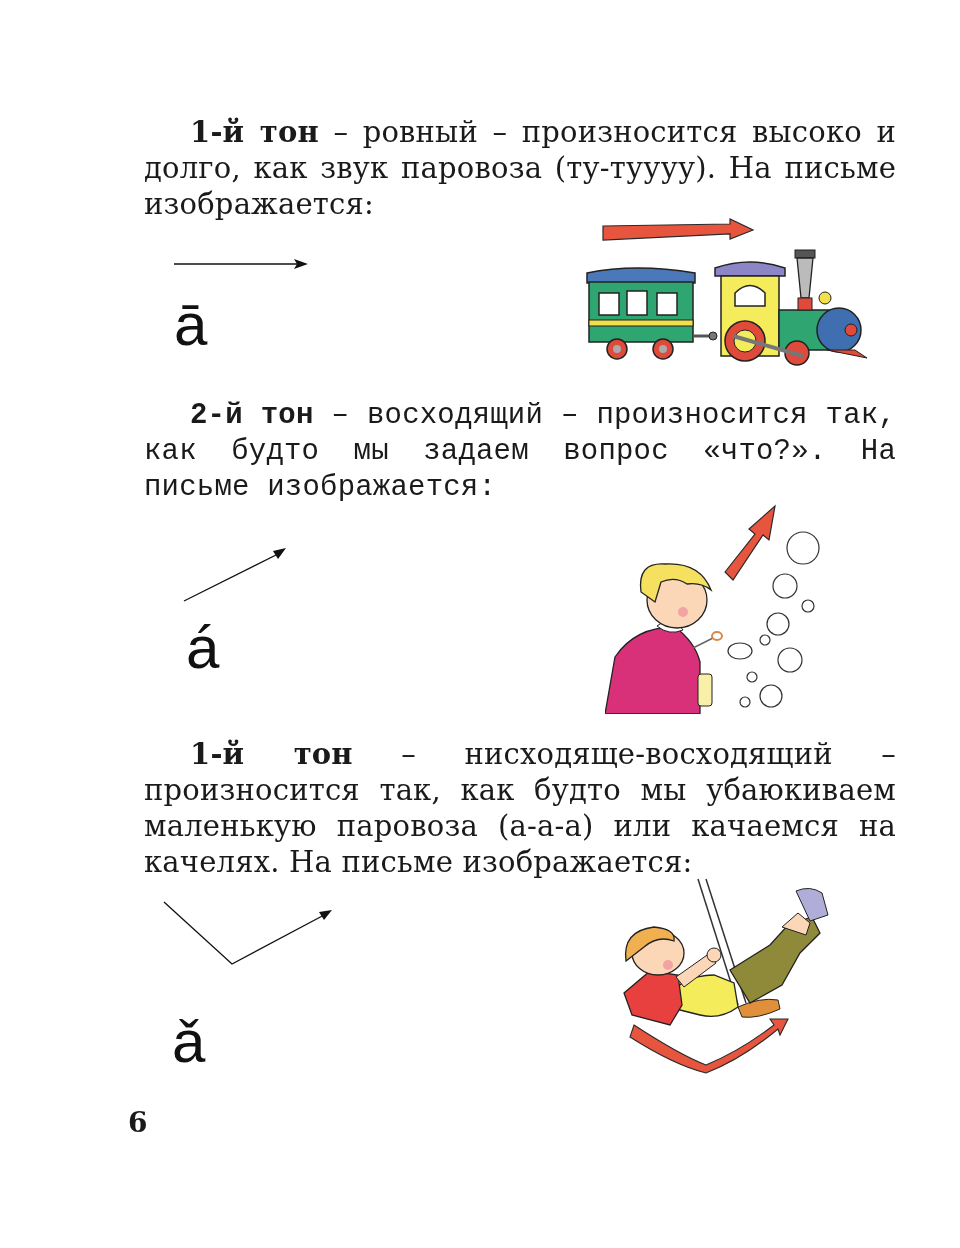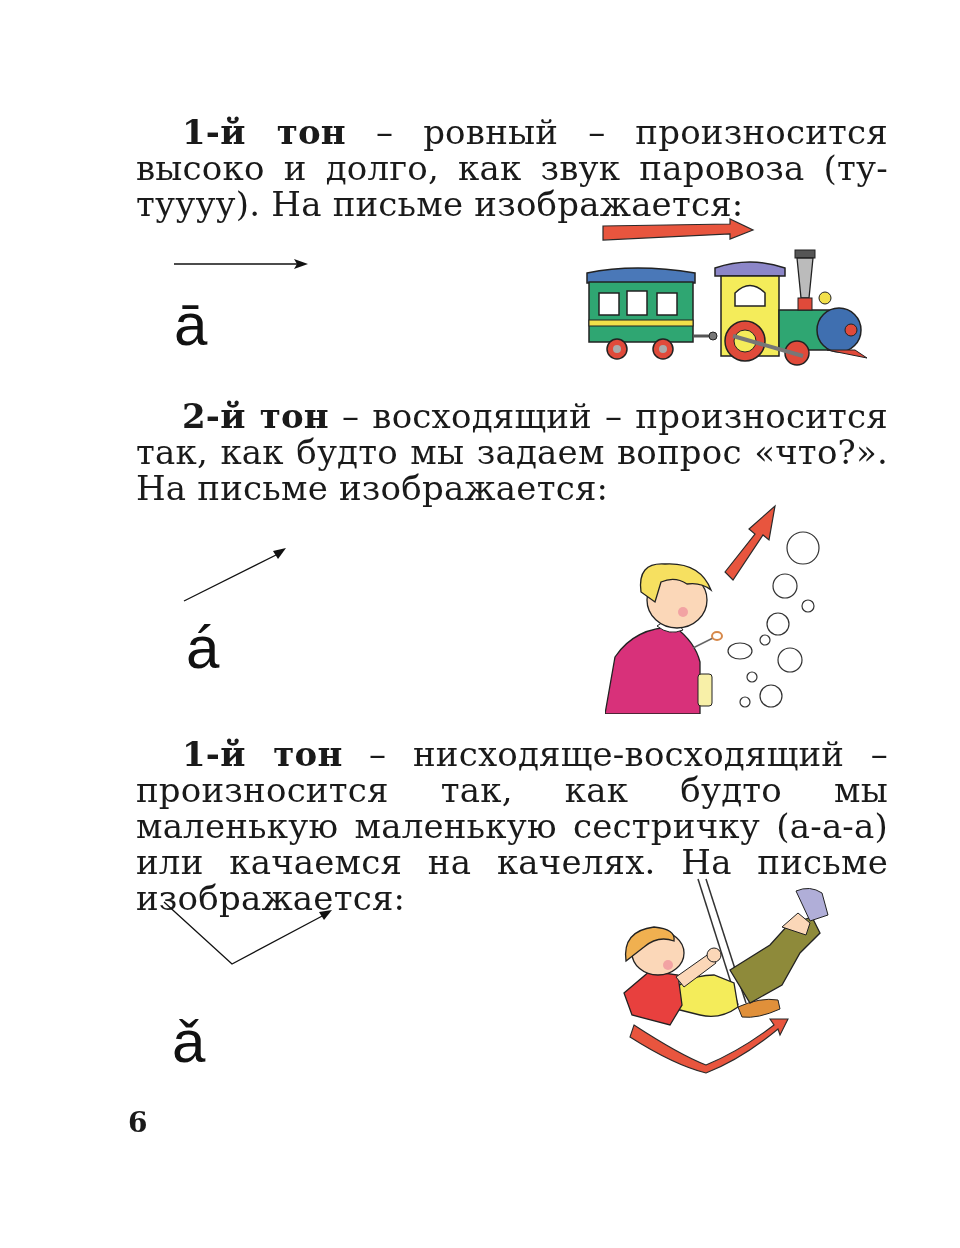--- a/index.html
+++ b/index.html
@@ -1,18 +1,18 @@
 <!DOCTYPE html>
 <html><head>
 <meta charset="utf-8">
 <style>
   html, body { margin:0; padding:0; background:#ffffff; }
   body { width:960px; height:1248px; position:relative; overflow:hidden;
          font-family:"DejaVu Serif", "Liberation Serif", serif; color:#1a1a1a; }
-  .para { position:absolute; left:136px; width:752px; font-size:34px; line-height:36px;
+  .para { position:absolute; left:144px; width:752px; font-size:29px; line-height:36px;
           letter-spacing:0.2px; text-align:justify; }
   .para b { font-weight:bold; }
   .indent { display:inline-block; width:46px; }
   .tone-mark { position:absolute; font-family:"Liberation Sans", sans-serif; font-size:60px; line-height:60px; color:#111; }
   .pic { position:absolute; }
   .page-num { position:absolute; left:128px; top:1106px; font-size:28px; font-weight:bold; }
   svg { display:block; }
 </style>
 </head>
 <body>
@@ -60,21 +60,21 @@
     <circle cx="276" cy="112" r="6" fill="#e04a3a" stroke="#222"></circle>
     <path d="M252,132 L292,140 L280,132 Z" fill="#e04a3a" stroke="#222"></path>
 
     <circle cx="170" cy="123" r="20" fill="#e04a3a" stroke="#222" stroke-width="1.5"></circle>
     <circle cx="170" cy="123" r="11" fill="#f4ec5a" stroke="#222"></circle>
     <circle cx="222" cy="135" r="12" fill="#e04a3a" stroke="#222" stroke-width="1.5"></circle>
     <line x1="158" y1="118" x2="228" y2="138" stroke="#777" stroke-width="4"></line>
   </svg>
 </div>
 
-<div class="para" style="top:398px;">
+<div class="para" style="top:398px;font-family:Liberation Mono, monospace;">
   <span class="indent"></span><b>2-й тон</b><span> – восходящий – произносится так, как будто мы задаем вопрос «что?». На письме изображается:</span>
 </div>
 <div class="pic" style="left:180px;top:543px;">
   <svg width="112" height="64">
       <line x1="4" y1="58" x2="100" y2="10" stroke="#111" stroke-width="1.3"></line>
       <polygon points="106,5 93,8 98,16" fill="#111"></polygon>
     </svg>
 </div>
 <div class="tone-mark" style="left:186px;top:618px;">á</div>
 
@@ -101,21 +101,21 @@
     <ellipse cx="72" cy="98" rx="30" ry="28" fill="#fbd7b8" stroke="#222" stroke-width="1.3"></ellipse>
     <path d="M36,90 Q32,60 60,62 Q95,60 106,88 Q96,80 82,82 Q70,74 56,80 L50,100 Z" fill="#f6e060" stroke="#222" stroke-width="1.3"></path>
     <circle cx="78" cy="110" r="5" fill="#f2a3a3"></circle>
     <line x1="88" y1="146" x2="108" y2="136" stroke="#666" stroke-width="1.5"></line>
     <ellipse cx="112" cy="134" rx="5" ry="4" fill="none" stroke="#d6884a" stroke-width="2"></ellipse>
     <rect x="93" y="172" width="14" height="32" rx="3" fill="#f8f0a8" stroke="#222"></rect>
   </svg>
 </div>
 
 <div class="para" style="top:736px;">
-  <span class="indent"></span><b>1-й тон</b><span> – нисходяще-восходящий – произносится так, как будто мы маленькую маленькую сестричку (а-а-а) или качаемся на качелях. На письме изображается:</span>
+  <span class="indent"></span><b>1-й тон</b><span> – нисходяще-восходящий – произносится так, как будто мы убаюкиваем маленькую паровоза (а-а-а) или качаемся на качелях. На письме изображается:</span>
 </div>
 <div class="pic" style="left:160px;top:898px;">
   <svg width="180" height="72">
       <polyline points="4,4 72,66 166,16" fill="none" stroke="#111" stroke-width="1.3"></polyline>
       <polygon points="172,12 159,14 164,22" fill="#111"></polygon>
     </svg>
 </div>
 <div class="tone-mark" style="left:172px;top:1012px;">ǎ</div>
 
 <div class="pic" style="left:610px;top:875px;">

